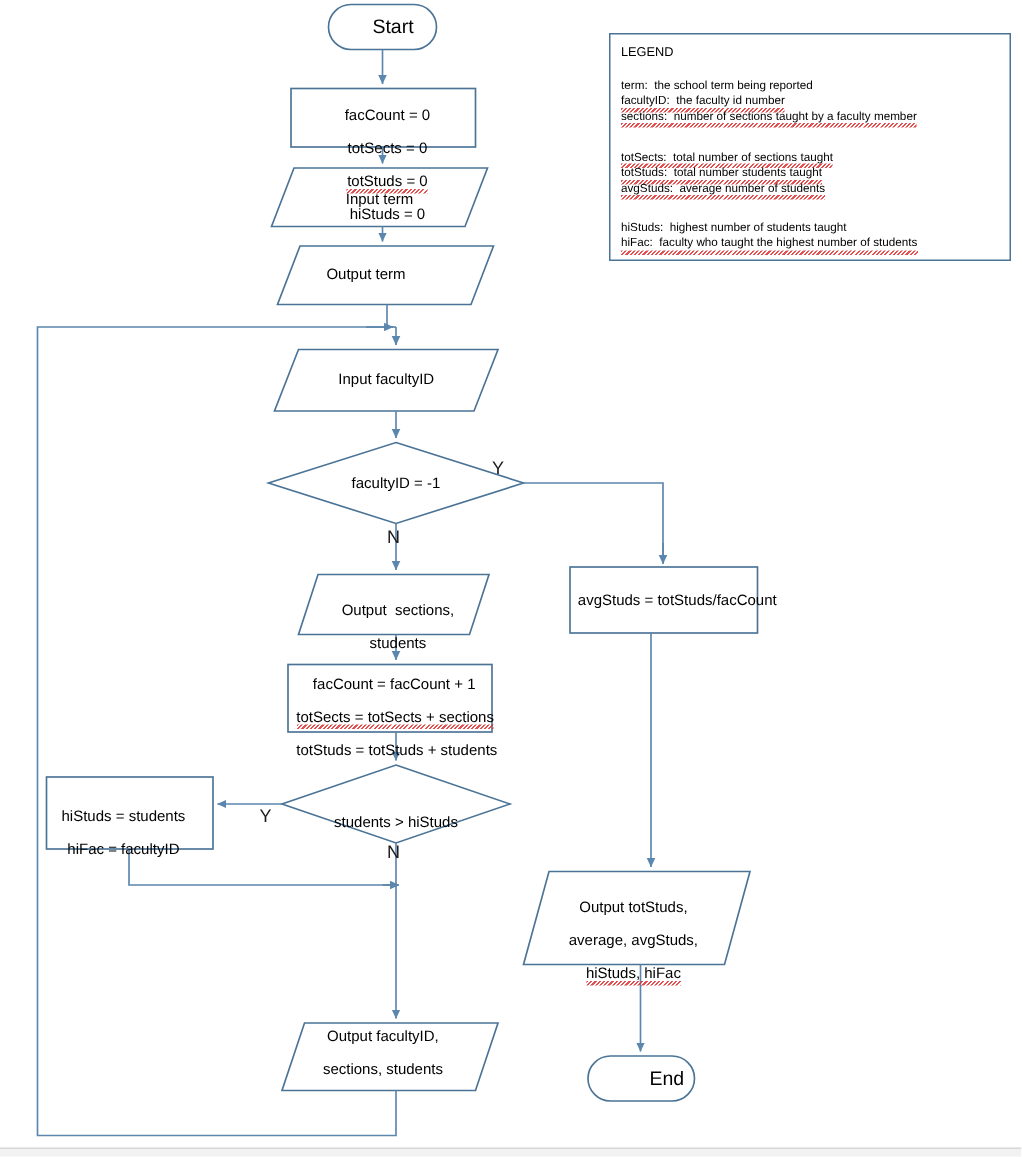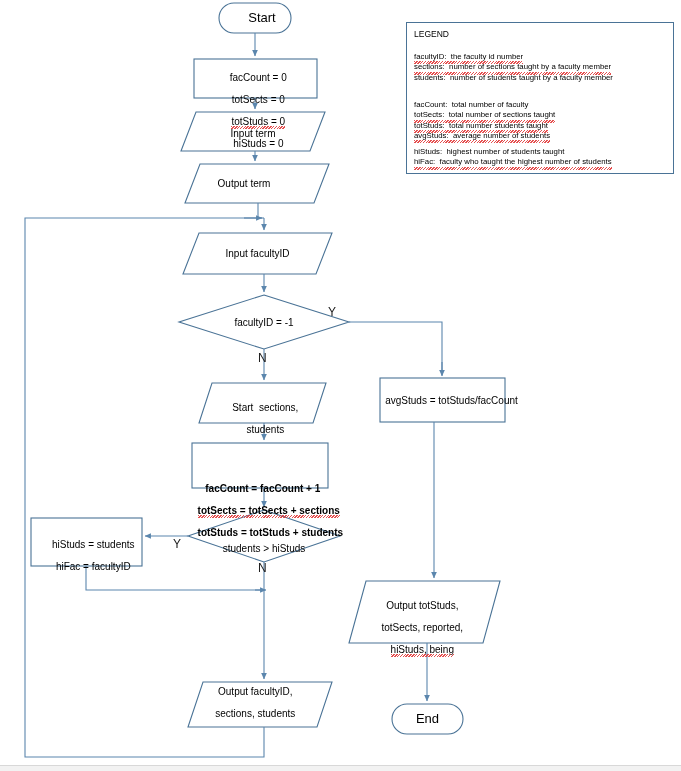--- a/index.html
+++ b/index.html
@@ -181,68 +181,67 @@
 
 <div class="node-label" style="left:181px; top:128px; width:144px;">Input term</div>
 
 <div class="node-label" style="left:172px; top:178px; width:144px;">Output term</div>
 
 <div class="node-label" style="left:183px; top:248px; width:149px;">Input facultyID</div>
 
 <div class="node-label" style="left:209px; top:317px; width:110px;">facultyID = -1</div>
 
 <div class="node-label" style="left:199px; top:391px; width:127px;">
-  <span>Start  sections,</span><br>
+  <span>Output  sections,</span><br>
   <span>students</span>
 </div>
 
-<div class="node-label" style="left:192px; top:472px; width:136px;font-weight:bold;">
+<div class="node-label" style="left:192px; top:440px; width:136px;">
   <span>facCount = facCount + 1</span><br>
   <span class="sq u">totSects = totSects + sections</span><br>
   <span>totStuds = totStuds + students</span>
 </div>
 
 <div class="node-label" style="left:209px; top:531px; width:110px;margin-top:12px;">students &gt; hiStuds</div>
 
-<div class="node-label" style="left:31px; top:528px; width:119px;">
+<div class="node-label" style="left:20px; top:528px; width:119px;">
   <span>hiStuds = students</span><br>
   <span>hiFac = facultyID</span>
 </div>
 
 <div class="node-label" style="left:188px; top:675px; width:129px;">
   <span>Output facultyID,</span><br>
   <span>sections, students</span>
 </div>
 
 <div class="node-label" style="left:380px; top:395px; width:143px;">avgStuds = totStuds/facCount</div>
 
 <div class="node-label" style="left:349px; top:589px; width:141px;">
   <span>Output totStuds,</span><br>
-  <span>totSects, reported,</span><br>
-  <span class="sq u">hiStuds, being</span>
-</div>
-
-<div class="node-label term-label" style="left:392px; top:711px; width:71px;">End</div>
+  <span>average, avgStuds,</span><br>
+  <span class="sq u">hiStuds, hiFac</span>
+</div>
+
+<div class="node-label term-label" style="left:392px; top:711px; width:71px;padding-left:17px;">End</div>
 
 <div class="branch-label" style="left:328px; top:305px;">Y</div>
 <div class="branch-label" style="left:258px; top:351px;">N</div>
 <div class="branch-label" style="left:173px; top:537px;">Y</div>
 <div class="branch-label" style="left:258px; top:561px;">N</div>
 
 <div class="legend-box"></div>
 <div class="legend-title" style="left:414px; top:29px;">LEGEND</div>
 
 <div class="legend-group" style="top:52px; left:414px;">
+  <span class="legend-line">term:  the school term being reported</span>
   <span class="legend-line sq u">facultyID:  the faculty id number</span>
   <span class="legend-line sq u">sections:  number of sections taught by a faculty member</span>
-  <span class="legend-line">students:  number of students taught by a faculty member</span>
 </div>
 
 <div class="legend-group" style="top:100px; left:414px;">
-  <span class="legend-line">facCount:  total number of faculty</span>
   <span class="legend-line sq u">totSects:  total number of sections taught</span>
   <span class="legend-line sq u">totStuds:  total number students taught</span>
   <span class="legend-line sq u">avgStuds:  average number of students</span>
 </div>
 
 <div class="legend-group" style="top:147px; left:414px;">
   <span class="legend-line">hiStuds:  highest number of students taught</span>
   <span class="legend-line sq u">hiFac:  faculty who taught the highest number of students</span>
 </div>
 

